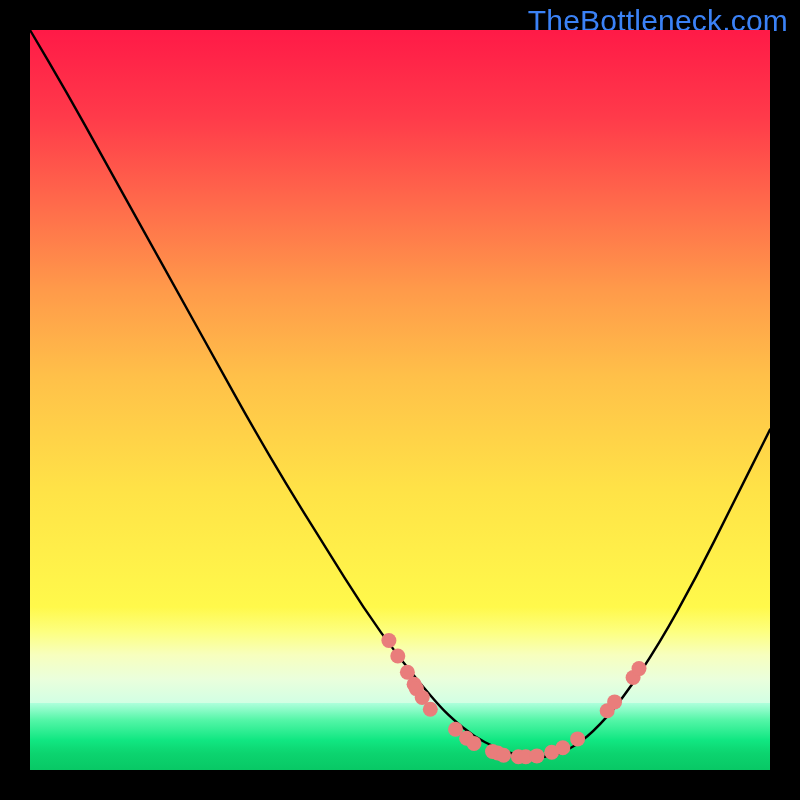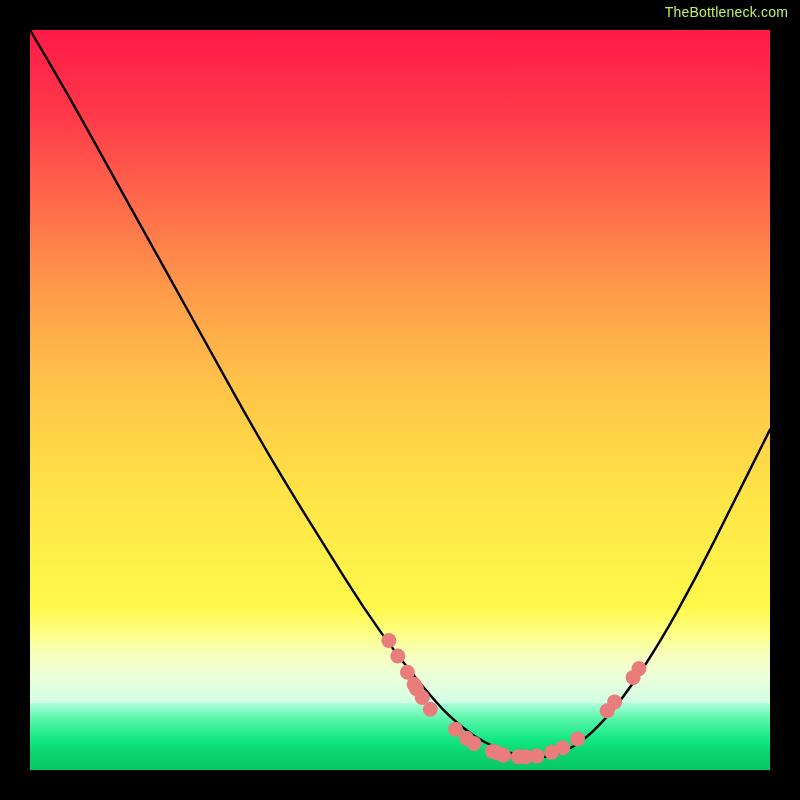--- a/index.html
+++ b/index.html
@@ -63,22 +63,22 @@
       #55f6a8 25%,
       #11e782 55%,
       #0cd46f 75%,
       #08c865 100%
     );
   }
   .attribution {
     position: absolute;
     top: 4px;
     right: 12px;
-    color: #bef264;
-    font-size: 14px;
+    color: #3b82f6;
+    font-size: 30px;
     font-weight: 500;
     letter-spacing: 0.2px;
   }
   svg.overlay {
     position: absolute;
     left: 0; top: 0;
     width: 740px;
     height: 740px;
     overflow: visible;
   }

